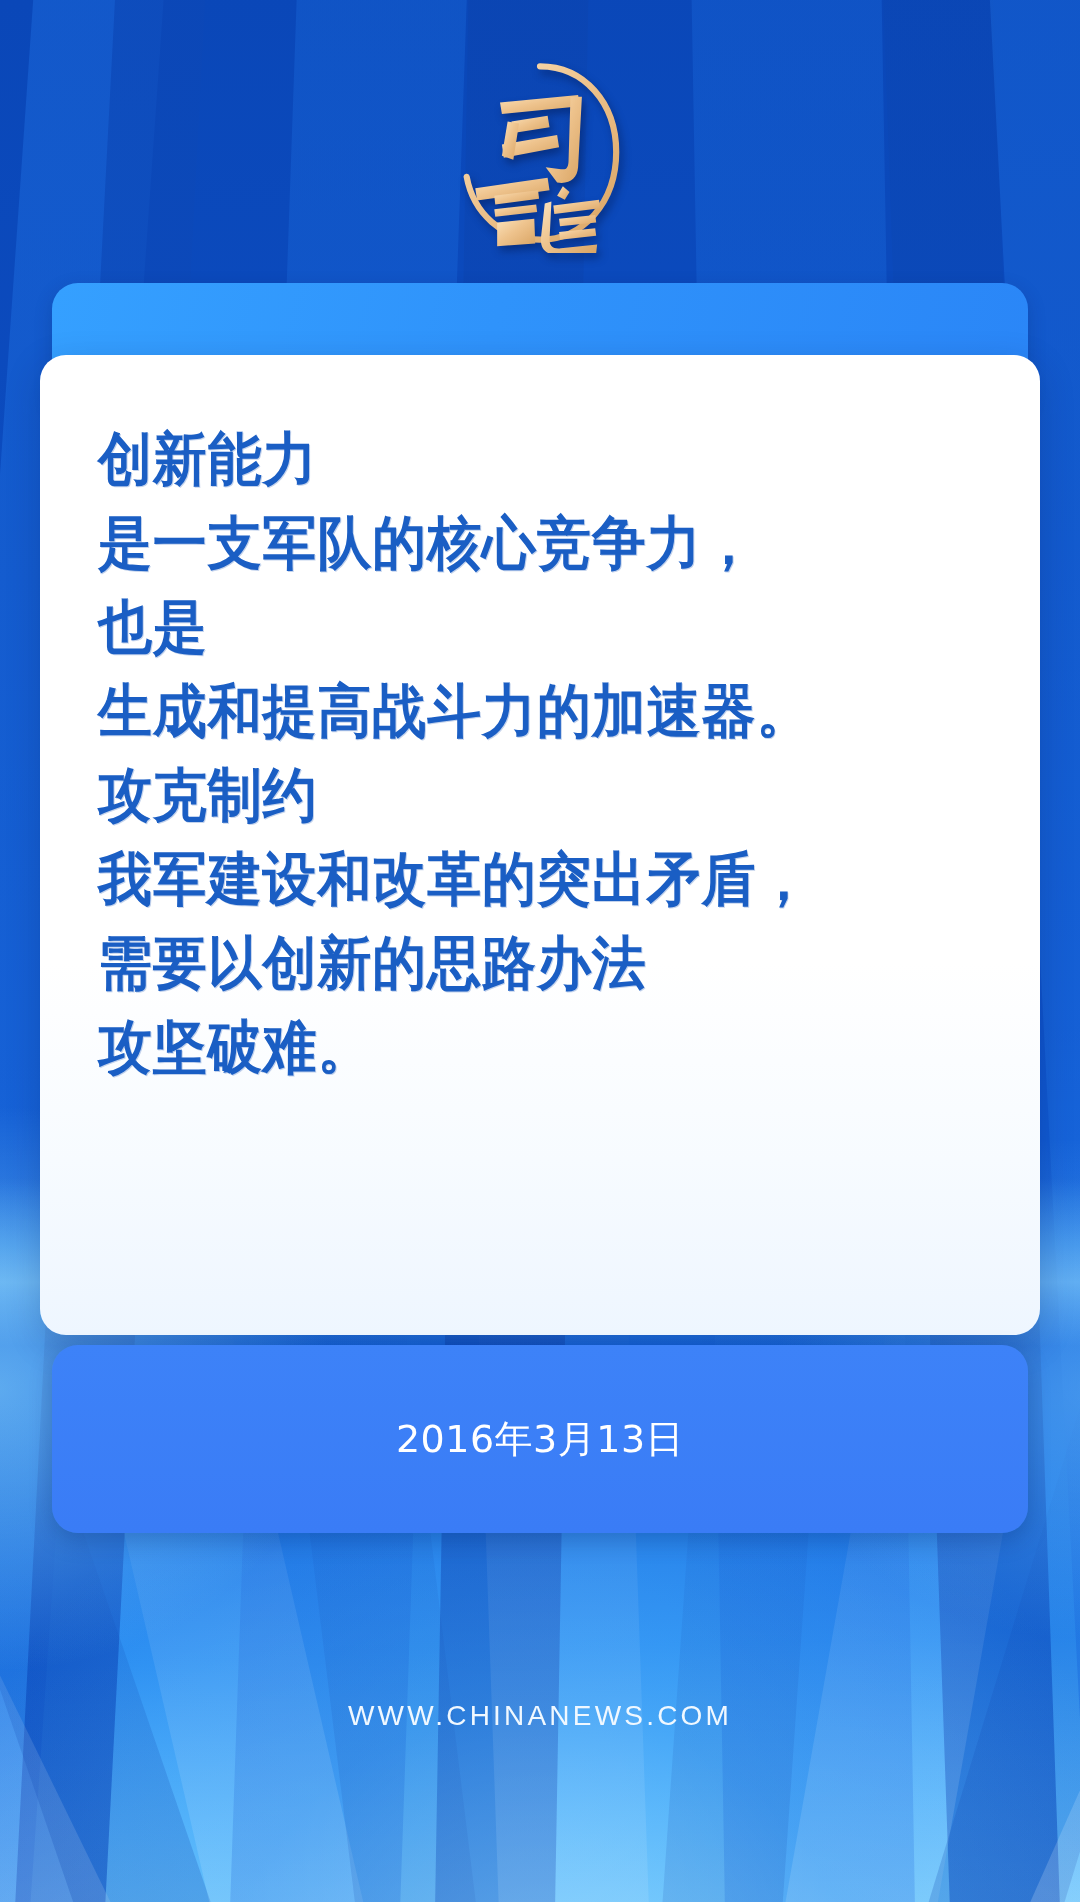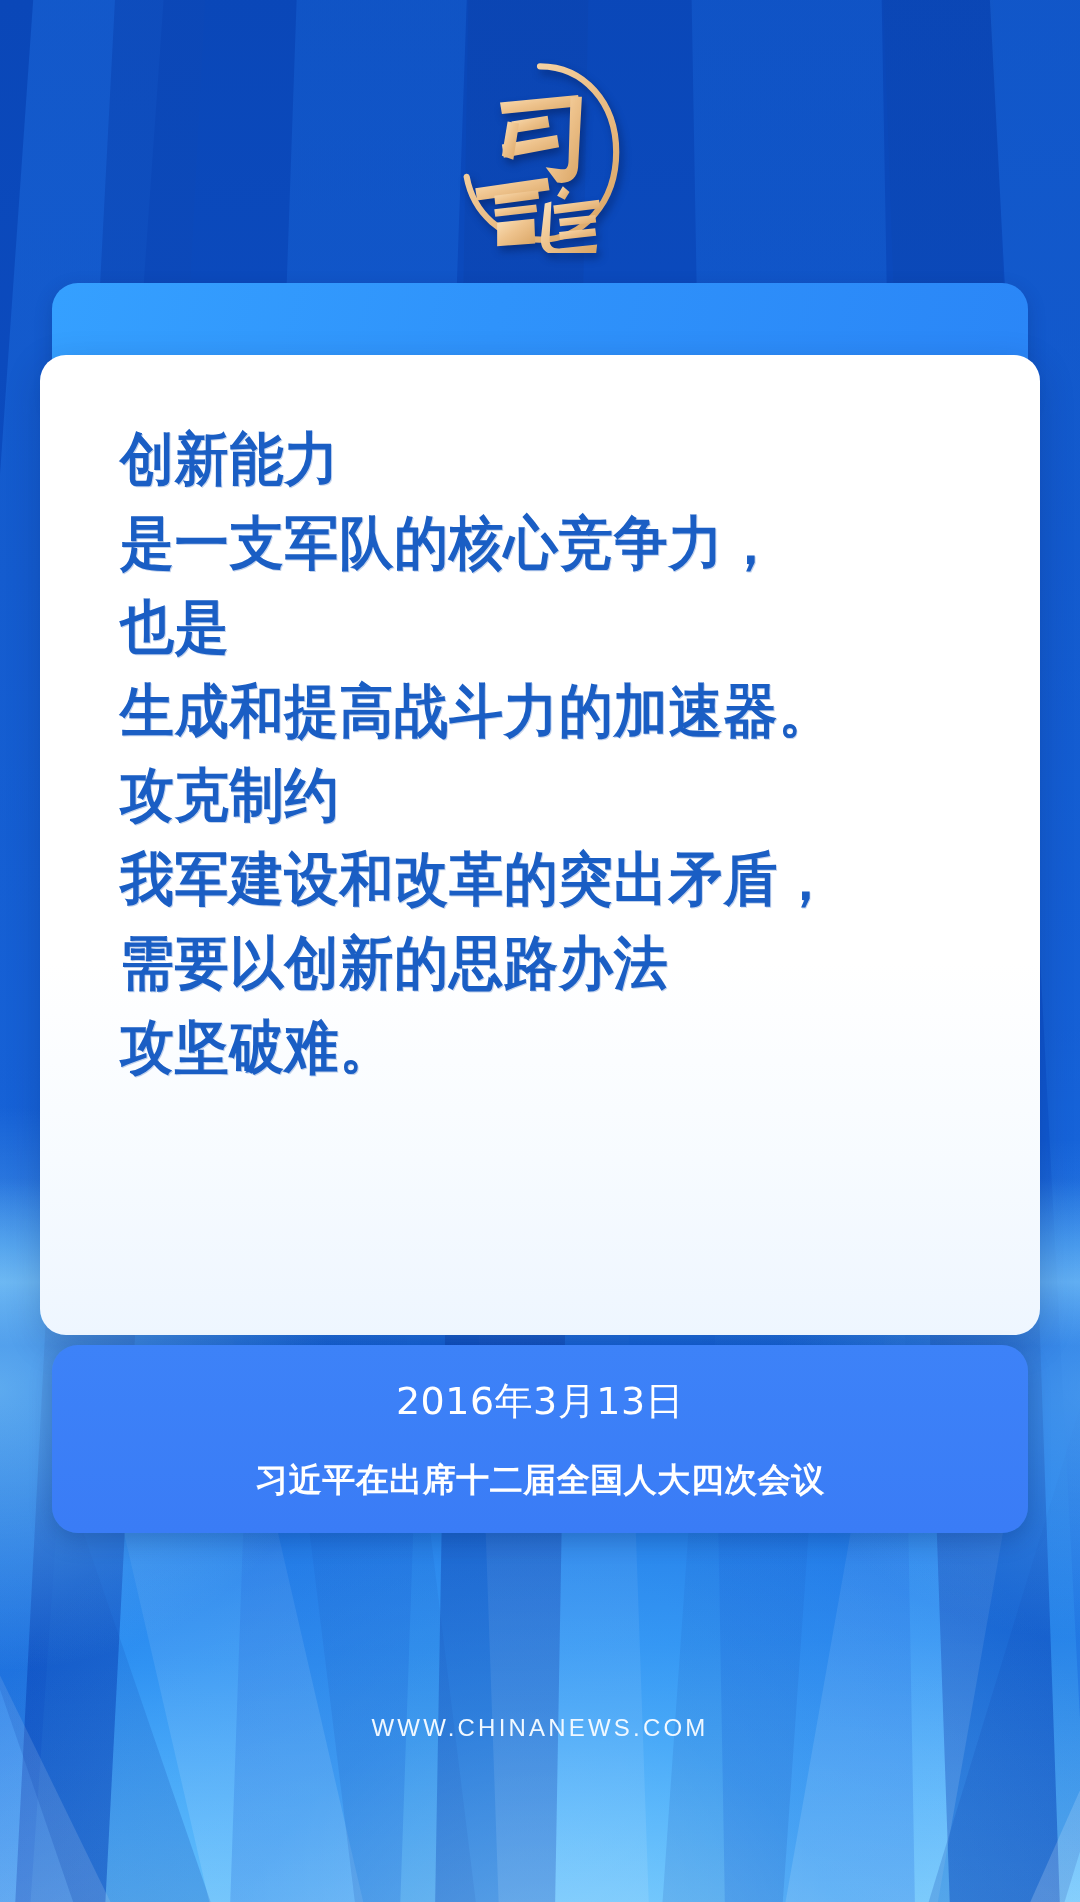--- a/index.html
+++ b/index.html
@@ -57,21 +57,21 @@
     box-shadow:0 6px 18px rgba(3,30,90,.22);
   }
   .card{
     position:absolute;
     left:40px; top:355px; width:1000px; height:980px;
     background:linear-gradient(180deg,#ffffff 0%,#ffffff 62%,#f7fbff 82%,#eef6ff 100%);
     border-radius:26px;
     box-shadow:0 10px 34px rgba(3,28,85,.22);
   }
   .quote{
-    position:absolute; left:58px; top:62px; right:40px;margin-left:22px;
+    position:absolute; left:58px; top:62px; right:40px;
   }
   .qline{
     font-family:"DejaVu Sans",sans-serif;
     font-weight:700;
     color:#1a5ec4;
     font-size:58px;
     line-height:84px;
     letter-spacing:1px;
     transform:scaleX(.93);
     transform-origin:left center;
@@ -103,22 +103,22 @@
     position:absolute; left:0; right:0; top:1690px;
     display:flex; flex-direction:column; align-items:center;
   }
   #footer .cn{
     font-family:"DejaVu Serif","Liberation Serif",serif;
     color:#fff; font-size:58px; font-weight:700;
     font-style:italic; letter-spacing:6px;
     text-shadow:0 2px 6px rgba(0,30,90,.35);
   }
   #footer .url{
-    margin-top:24px;
-    color:#f0f8ff; font-size:24px; letter-spacing:3.2px;
+    margin-top:10px;
+    color:#f0f8ff; font-size:28px; letter-spacing:3.2px;
     font-family:"Liberation Sans",sans-serif;
   }
 </style>
 </head>
 <body>
 
 <div id="bg">
   <div class="bg-base"></div>
 
   <div class="ray" style="left:40px;  width:130px; transform:rotate(4deg);  background:linear-gradient(180deg,#1a66d8,#1c6fe2); opacity:.55;"></div>
@@ -193,18 +193,17 @@
     <div class="qline">生成和提高战斗力的加速器。</div>
     <div class="qline">攻克制约</div>
     <div class="qline">我军建设和改革的突出矛盾，</div>
     <div class="qline">需要以创新的思路办法</div>
     <div class="qline">攻坚破难。</div>
   </div>
 </div>
 
 <div class="attrib">
   <div class="date">2016年3月13日</div>
-  <div class="src">习近平在出席十二届全国人大四次会议</div>
 </div>
 
 <div id="footer">
   <div class="url">WWW.CHINANEWS.COM</div>
 </div>
 
 </body></html>

